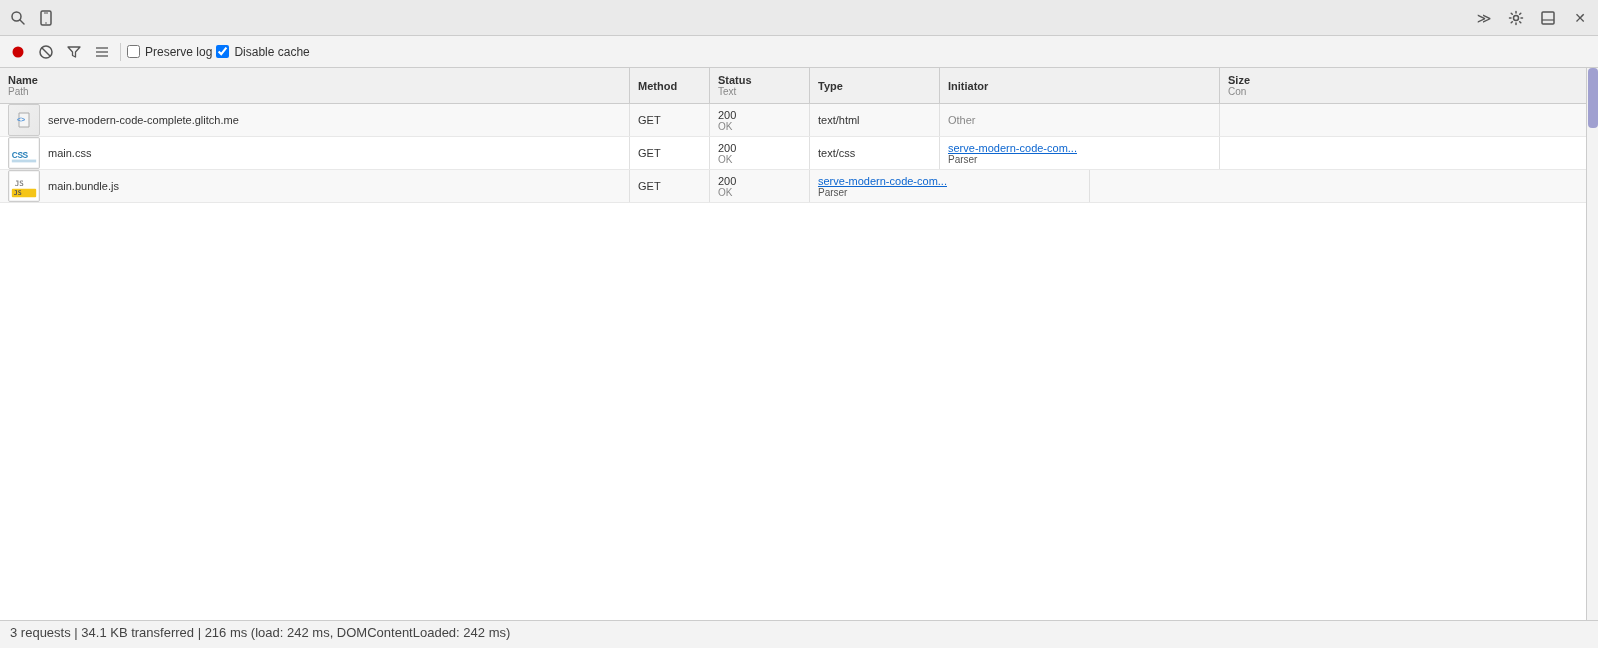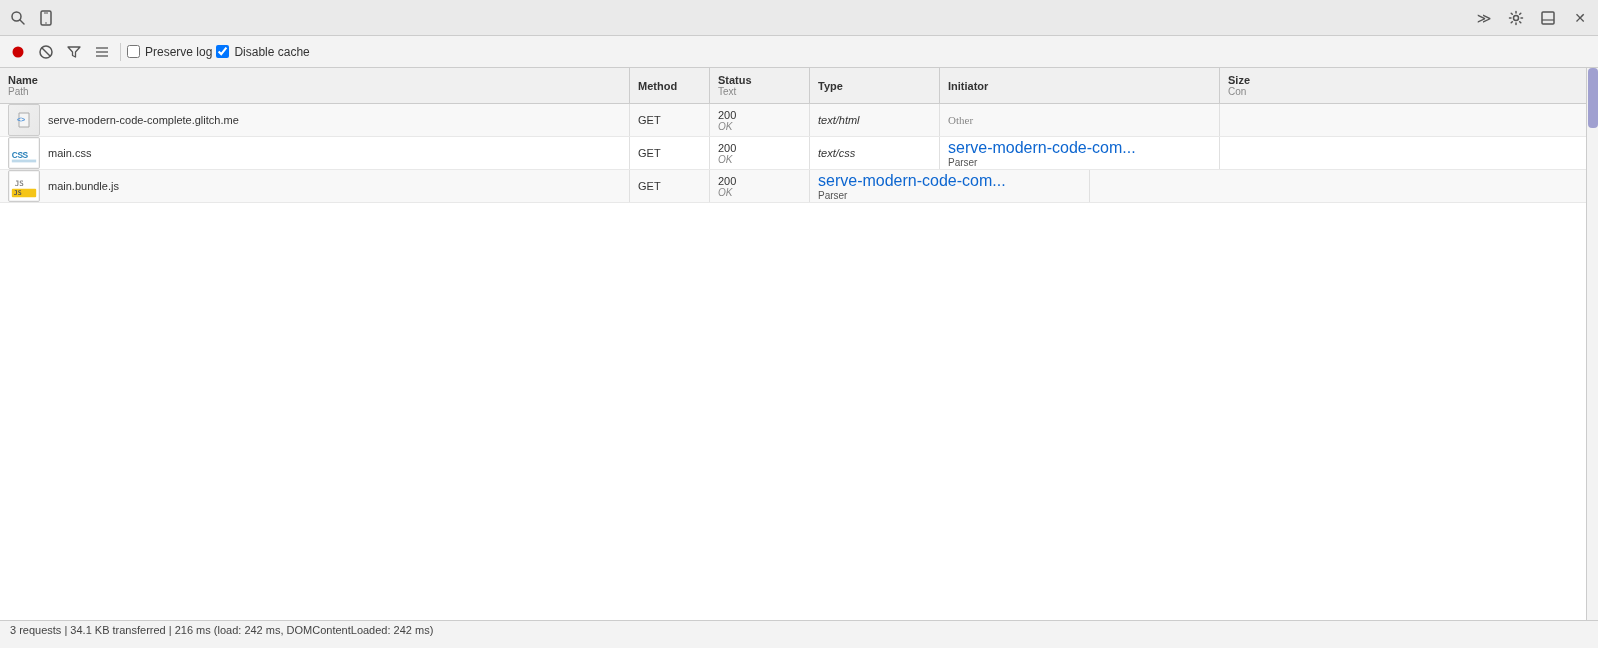--- a/index.html
+++ b/index.html
@@ -161,26 +161,26 @@
       border-right: 1px solid #e0e0e0;
       font-size: 11px;
       color: #333;
       overflow: hidden;
       white-space: nowrap;
       flex-shrink: 0;
     }
     .cell-name { width: 630px; gap: 8px; }
     .cell-method { width: 80px; }
     .cell-status { width: 100px; flex-direction: column; align-items: flex-start; justify-content: center; gap: 0; }
-    .cell-type { width: 130px; font-style: italic; }
+    .cell-type { width: 130px; }
     .cell-initiator { width: 280px; flex-direction: column; align-items: flex-start; justify-content: center; gap: 0; }
     .cell-size { width: 80px; border-right: none; }
     .status-code { font-size: 11px; color: #333; }
-    .status-text { font-size: 10px; color: #888; font-style: italic; }
-    .initiator-link { color: #0d66d0; font-size: 16px; white-space: nowrap; overflow: hidden; text-overflow: ellipsis; max-width: 270px; display: block; }
+    .status-text { font-size: 10px; color: #888; }
+    .initiator-link { color: #0d66d0; text-decoration: underline; font-size: 11px; white-space: nowrap; overflow: hidden; text-overflow: ellipsis; max-width: 270px; display: block; }
     .initiator-sub { font-size: 10px; color: #555; }
 
     
     .file-icon {
       width: 32px;
       height: 32px;
       border: 1px solid #ccc;
       border-radius: 2px;
       display: flex;
       align-items: center;
@@ -230,23 +230,23 @@
       flex: 1;
       overflow: hidden;
     }
 
     
     .status-bar {
       height: 28px;
       background: #f3f3f3;
       border-top: 1px solid #ccc;
       display: flex;
-      align-items: flex-end;
-      padding: 12px 10px;
-      font-size: 11px;
+      align-items: flex-start;
+      padding: 4px 10px;
+      font-size: 13px;
       color: #444;
     }
 
     
     .empty-area {
       flex: 1;
       background: #fff;
     }
   </style>
 </head>
@@ -367,21 +367,21 @@
             <span>GET</span>
           </div>
           <div class="table-cell cell-status">
             <span class="status-code">200</span>
             <span class="status-text">OK</span>
           </div>
           <div class="table-cell cell-type">
             <span>text/html</span>
           </div>
           <div class="table-cell cell-initiator">
-            <span style="color:#888;font-size:11px;font-family:Liberation Serif, serif;">Other</span>
+            <span style="color:#888;font-size:11px;">Other</span>
           </div>
           <div class="table-cell cell-size"></div>
         </div>
 
         <div class="table-row">
           <div class="table-cell cell-name">
             <div class="file-icon icon-css" style="border:1px solid #ccc; background:#fff; display:flex; align-items:center; justify-content:center;">
               <svg width="32" height="32" viewBox="0 0 32 32" fill="none">
                 <rect width="32" height="32" fill="#fff" stroke="#ccc" stroke-width="0.5"></rect>
                 <text x="3" y="21" font-size="9" font-weight="900" fill="#2980b9" font-family="Arial">CSS</text>

